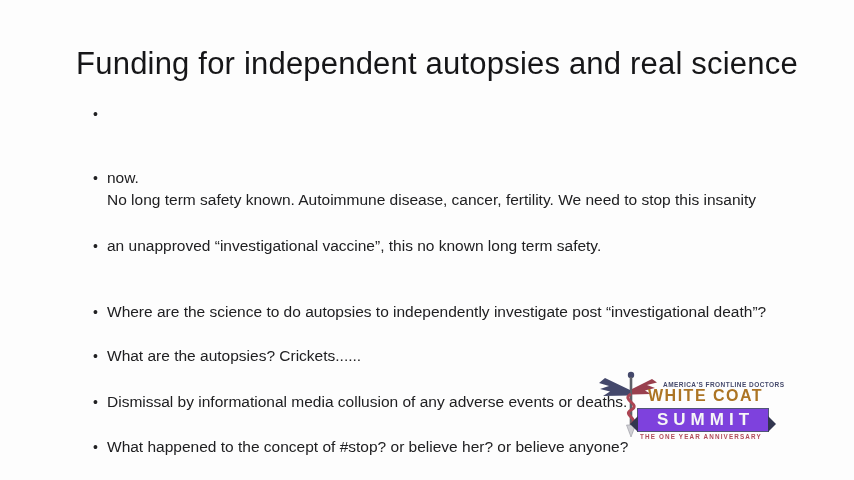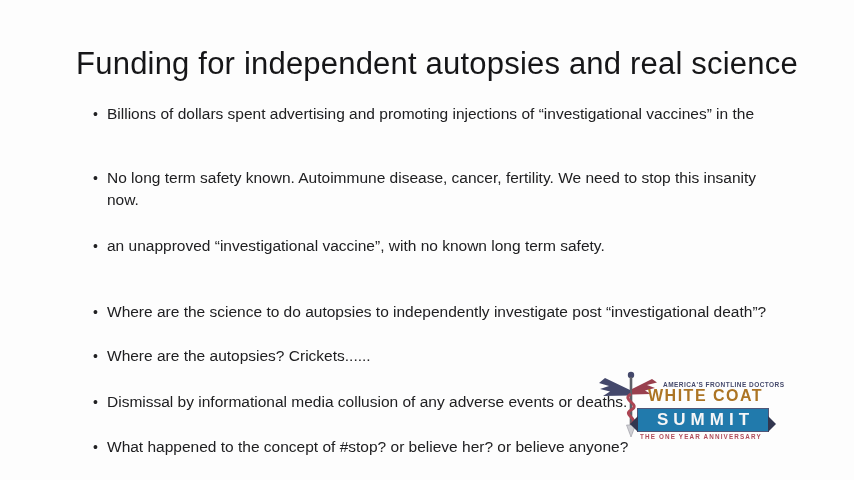--- a/index.html
+++ b/index.html
@@ -25,21 +25,21 @@
   .logo .org{
     position:absolute;left:66px;top:11px;font-size:6.5px;font-weight:700;
     letter-spacing:.45px;color:#2b3057;white-space:nowrap;
   }
   .logo .whitecoat{
     position:absolute;left:51px;top:17px;font-size:16px;font-weight:700;
     letter-spacing:1.5px;color:#a16207;white-space:nowrap;
   }
   .logo .summitbox{
     position:absolute;left:40px;top:38px;width:132px;height:24px;
-    background:#0369a1;display:flex;align-items:center;justify-content:center;
+    background:#6d28d9;display:flex;align-items:center;justify-content:center;
     box-shadow:0 0 0 1px #3a3f66 inset;
   }
   .logo .summitbox::before,
   .logo .summitbox::after{
     content:"";position:absolute;top:8px;width:0;height:0;
     border-top:8px solid transparent;border-bottom:8px solid transparent;
   }
   .logo .summitbox::before{left:-7px;border-right:8px solid #171b38;}
   .logo .summitbox::after{right:-7px;border-left:8px solid #171b38;}
   .logo .summitbox span{
@@ -55,50 +55,49 @@
 </head>
 <body>
 
 <div class="slide">
 
   <h1 class="title">Funding for independent autopsies and real science</h1>
 
   <div class="bullet" style="top:103px">
     <span class="dot">•</span>
     <span class="lines">
-        <span class="line">Billions of dollars spent advertising and promoting injections of “investigational vaccines” in the</span>
       </span>
   </div>
 
   <div class="bullet" style="top:167px">
     <span class="dot">•</span>
     <span class="lines">
+        <span class="line">now.</span>
         <span class="line">No long term safety known. Autoimmune disease, cancer, fertility. We need to stop this insanity</span>
-        <span class="line">now.</span>
       </span>
   </div>
 
   <div class="bullet" style="top:235px">
     <span class="dot">•</span>
     <span class="lines">
-        <span class="line">an unapproved “investigational vaccine”, with no known long term safety.</span>
+        <span class="line">an unapproved “investigational vaccine”, this no known long term safety.</span>
       </span>
   </div>
 
   <div class="bullet" style="top:301px">
     <span class="dot">•</span>
     <span class="lines">
         <span class="line">Where are the science to do autopsies to independently investigate post “investigational death”?</span>
       </span>
   </div>
 
   <div class="bullet" style="top:345px">
     <span class="dot">•</span>
     <span class="lines">
-        <span class="line">Where are the autopsies? Crickets......</span>
+        <span class="line">What are the autopsies? Crickets......</span>
       </span>
   </div>
 
   <div class="bullet" style="top:391px">
     <span class="dot">•</span>
     <span class="lines">
         <span class="line">Dismissal by informational media collusion of any adverse events or deaths.</span>
       </span>
   </div>
 

